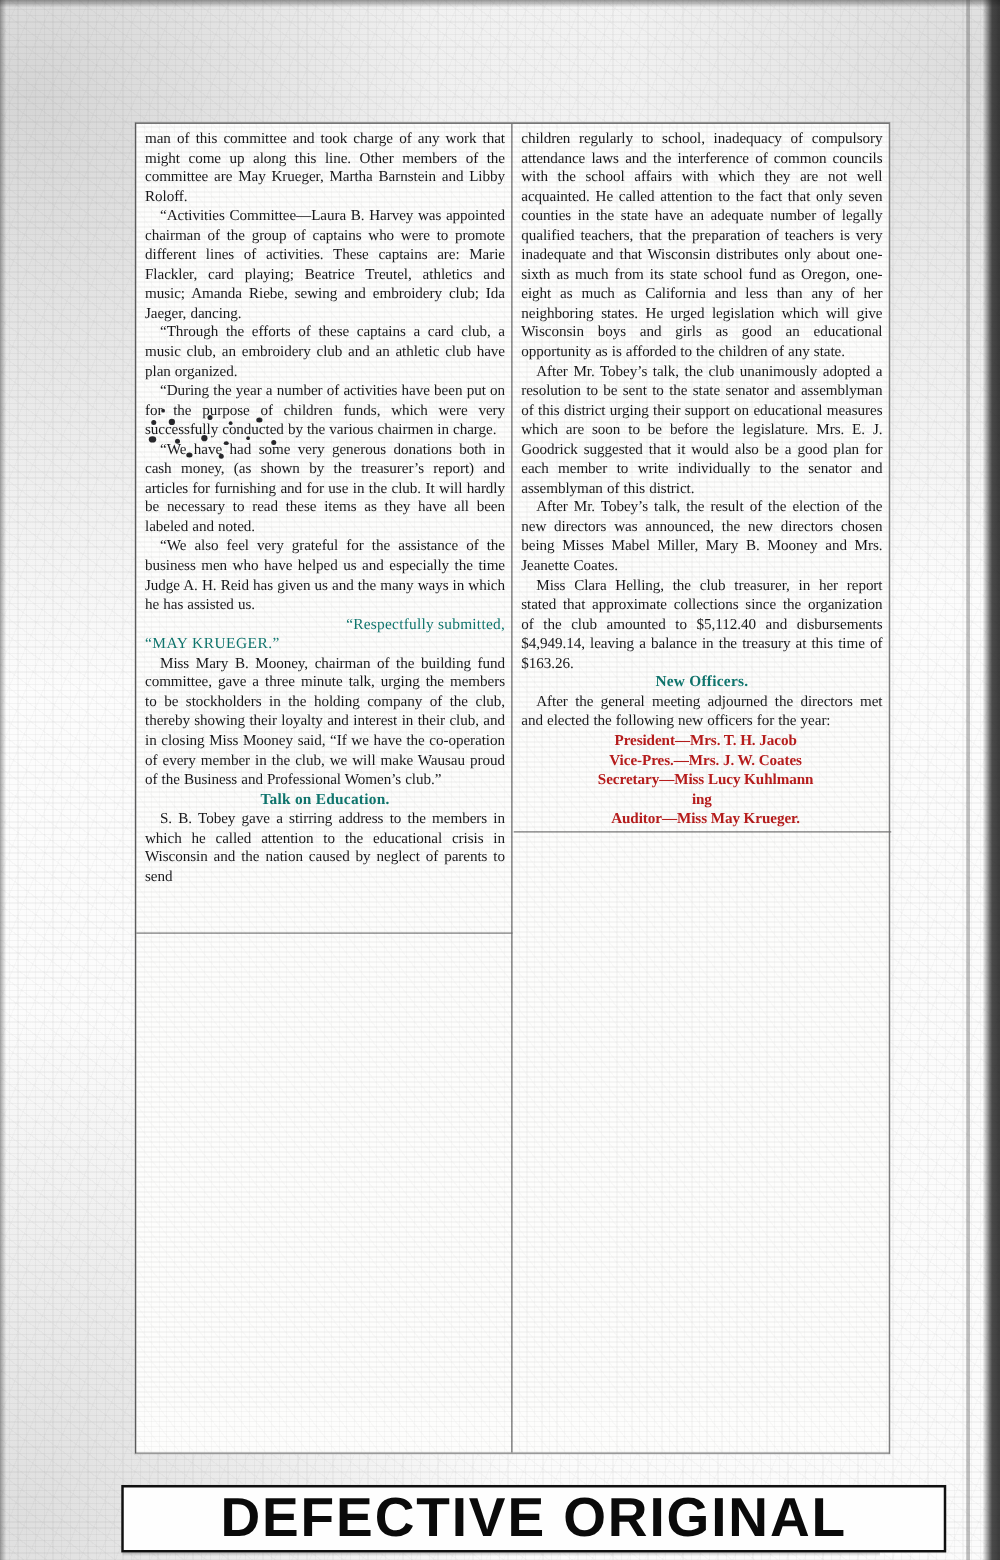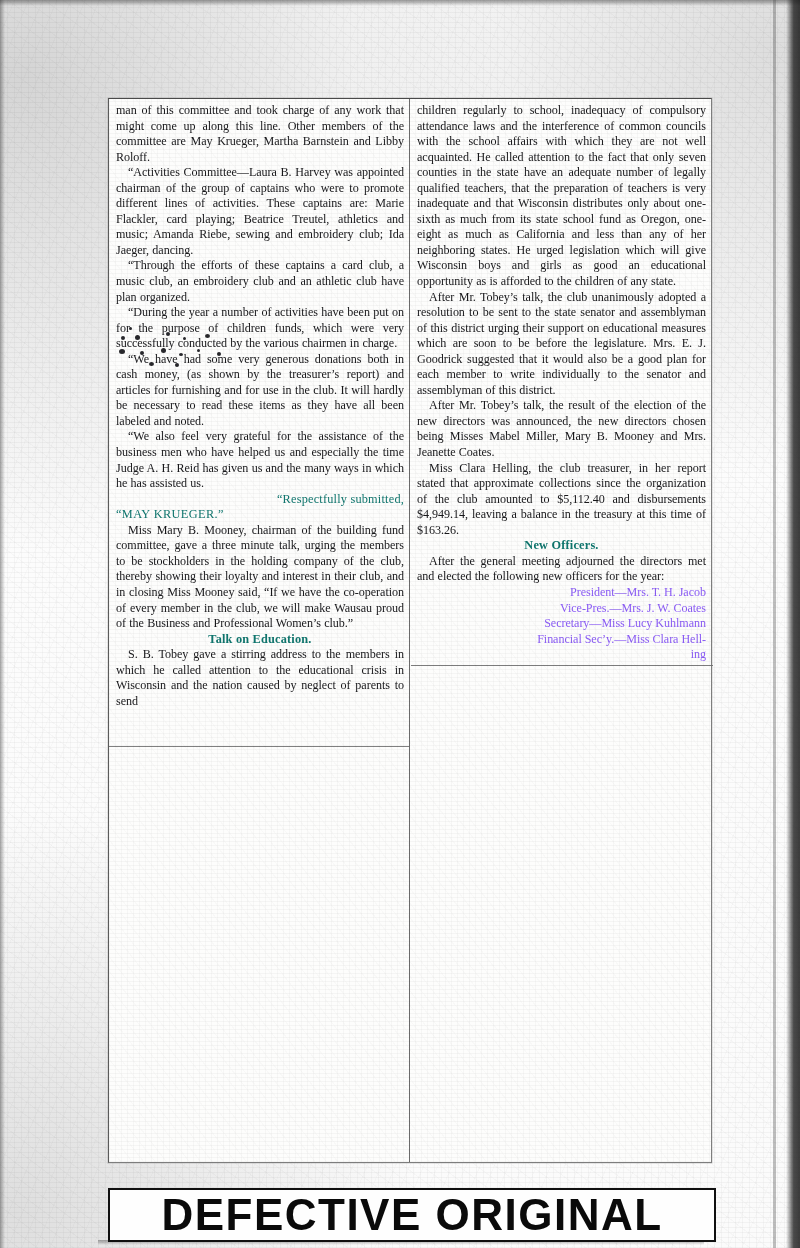--- a/index.html
+++ b/index.html
@@ -124,24 +124,25 @@
     font-weight: bold;
     color: #0f766e;
     letter-spacing: 0.2px;
   }
 
   
   .roster-line {
     margin: 0;
     font-size: 12.1px;
     line-height: 15.55px;
-    text-align: right;
-    color: #8b5cf6;
+    text-align: center;
+    color: #b91c1c;
     text-indent: 6px;
     letter-spacing: -0.05px;
+    font-weight: bold;
   }
   .roster-line.cont { text-indent: 0; }
 
   
   .seam {
     position: absolute;
     height: 1px;
     background: #6a6a6a;
     opacity: 0.85;
     z-index: 4;
@@ -154,23 +155,23 @@
     position: absolute;
     background: #16161a;
     border-radius: 50%;
     z-index: 3;
     opacity: 0.92;
   }
 
   
   #defective-stamp {
     position: absolute;
-    left: 108px;
+    left: 97px;
     top: 1188px;
-    width: 608px;
+    width: 660px;
     height: 54px;
     box-sizing: border-box;
     border: 2px solid #101010;
     background: #fefefe;
     display: flex;
     align-items: center;
     justify-content: center;
   }
   #defective-stamp-text {
     font-family: "Liberation Sans", sans-serif;
@@ -251,22 +252,22 @@
       <p class="para">After Mr. Tobey’s talk, the result of the election of the new directors was announced, the new directors chosen being Misses Mabel Miller, Mary B. Mooney and Mrs. Jeanette Coates.</p>
       <p class="para">Miss Clara Helling, the club treasurer, in her report stated that approximate collections since the organization of the club amounted to $5,112.40 and disbursements $4,949.14, leaving a balance in the treasury at this time of $163.26.</p>
 
       <p class="subhead">New Officers.</p>
 
       <p class="para">After the general meeting adjourned the directors met and elected the following new officers for the year:</p>
 
       <p class="roster-line">President—Mrs. T. H. Jacob</p>
       <p class="roster-line">Vice-Pres.—Mrs. J. W. Coates</p>
       <p class="roster-line">Secretary—Miss Lucy Kuhlmann</p>
-      <p class="roster-line">Financial Sec’y.—Miss Clara Hell-</p>
       <p class="roster-line cont">ing</p>
+      <p class="roster-line">Auditor—Miss May Krueger.</p>
 
     </div>
 
   </div>
 </div>
 
 <div id="defective-stamp-shadow"></div>
 <div id="defective-stamp">
   <span id="defective-stamp-text">DEFECTIVE ORIGINAL</span>
 </div>

